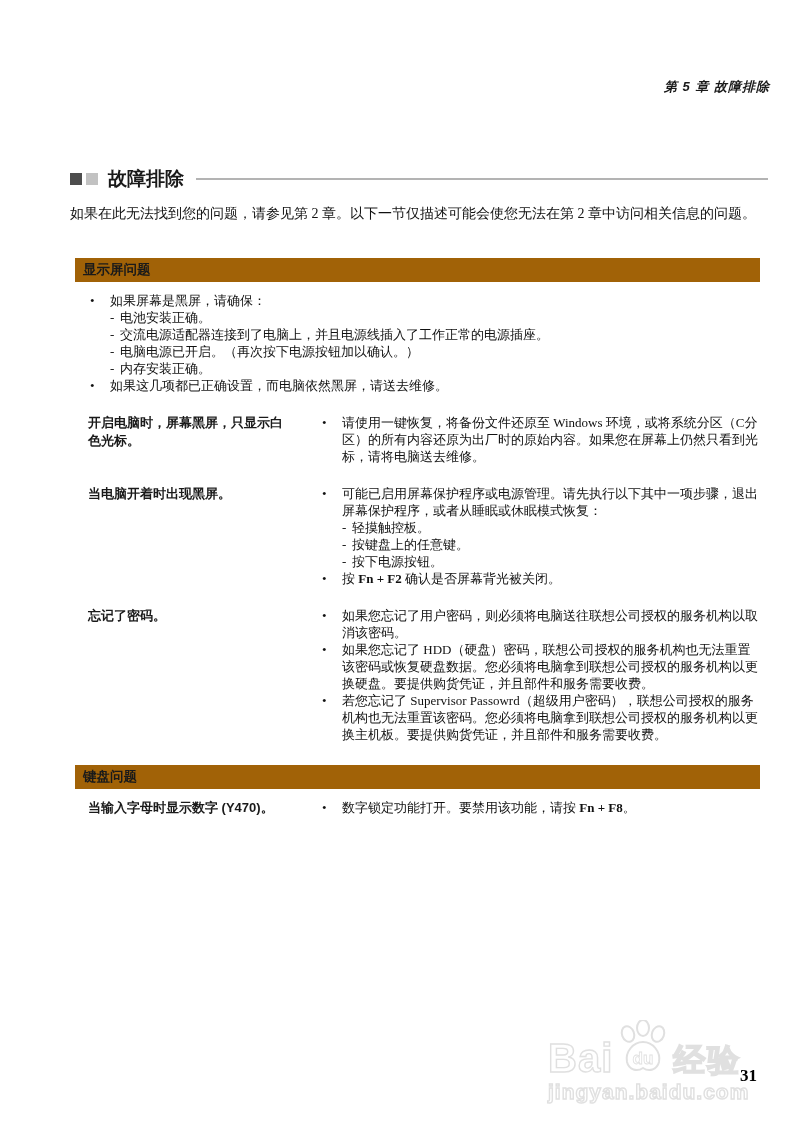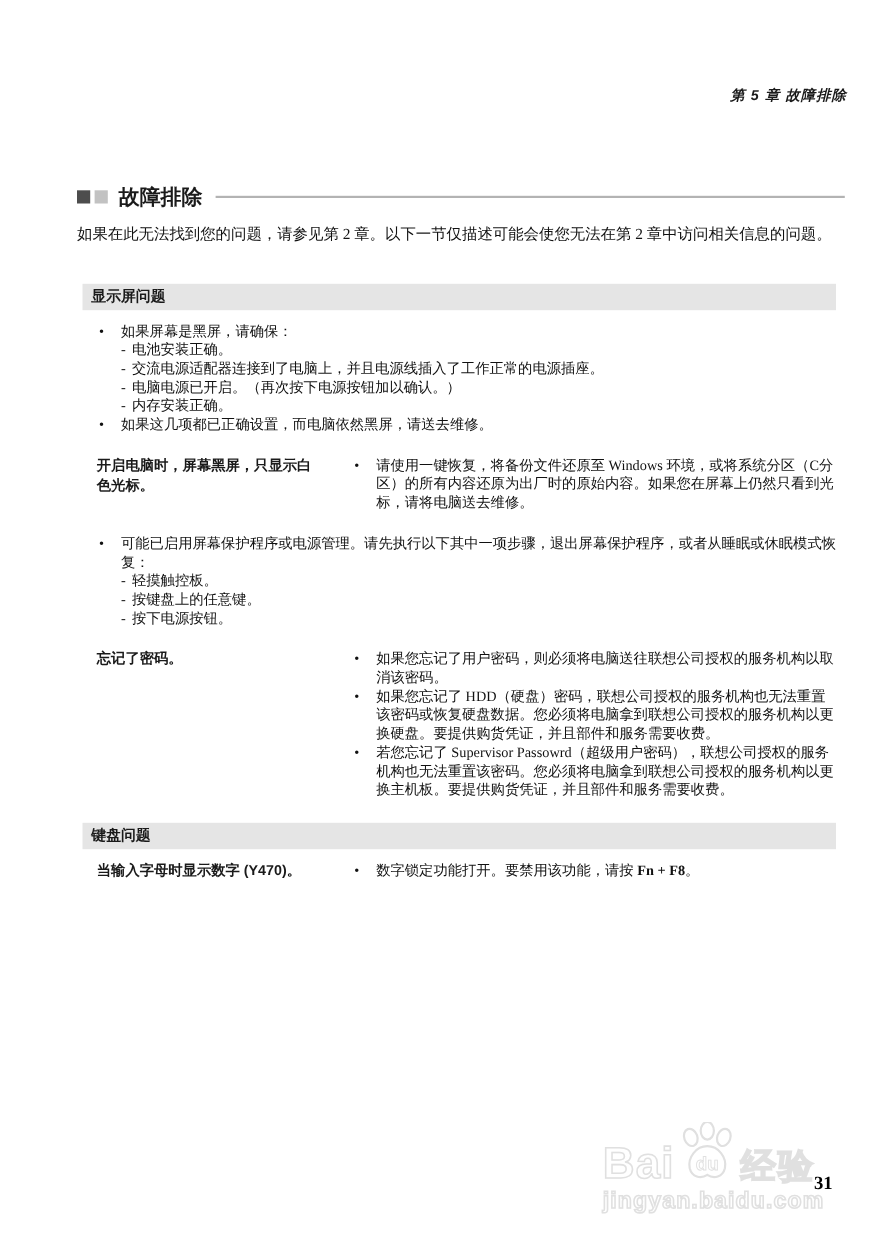--- a/index.html
+++ b/index.html
@@ -38,21 +38,21 @@
   .intro {
     position:absolute; top:204px; left:70px; width:702px;
     font-size:14px; line-height:19.5px; color:#111;
     text-align:justify;
   }
   
   .trouble-table {
     position:absolute; top:258px; left:75px; width:685px;
   }
   .section-header {
-    background:#e5e5e5;
+    background:#a16207;
     height:24px; line-height:24px;
     padding-left:8px;
     font-family:"Liberation Sans","DejaVu Sans",sans-serif;
     font-weight:700; font-size:13.5px; color:#1a1a1a;
     margin-top:12px;
   }
   .section-header:first-child { margin-top:0; }
   .row { display:flex; padding:10px 0 10px 0; }
   .problem {
     width:232px; padding-left:13px; padding-right:18px;
@@ -122,26 +122,30 @@
       </div>
       <div class="row">
         <div class="problem">开启电脑时，屏幕黑屏，只显示白色光标。</div>
         <div class="solutions">
           <div class="bullet">
             <div class="bullet-text">请使用一键恢复，将备份文件还原至 Windows 环境，或将系统分区（C分区）的所有内容还原为出厂时的原始内容。如果您在屏幕上仍然只看到光标，请将电脑送去维修。</div>
           </div>
         </div>
       </div>
       <div class="row">
+        <div class="problem">当电脑开着时出现黑屏。</div>
         <div class="solutions">
           <div class="bullet">
             <div class="bullet-text">可能已启用屏幕保护程序或电源管理。请先执行以下其中一项步骤，退出屏幕保护程序，或者从睡眠或休眠模式恢复：</div>
             <div class="sub">轻摸触控板。</div>
             <div class="sub">按键盘上的任意键。</div>
             <div class="sub">按下电源按钮。</div>
+          </div>
+          <div class="bullet">
+            <div class="bullet-text">按 <b>Fn + F2</b> 确认是否屏幕背光被关闭。</div>
           </div>
         </div>
       </div>
       <div class="row">
         <div class="problem">忘记了密码。</div>
         <div class="solutions">
           <div class="bullet">
             <div class="bullet-text">如果您忘记了用户密码，则必须将电脑送往联想公司授权的服务机构以取消该密码。</div>
           </div>
           <div class="bullet">

